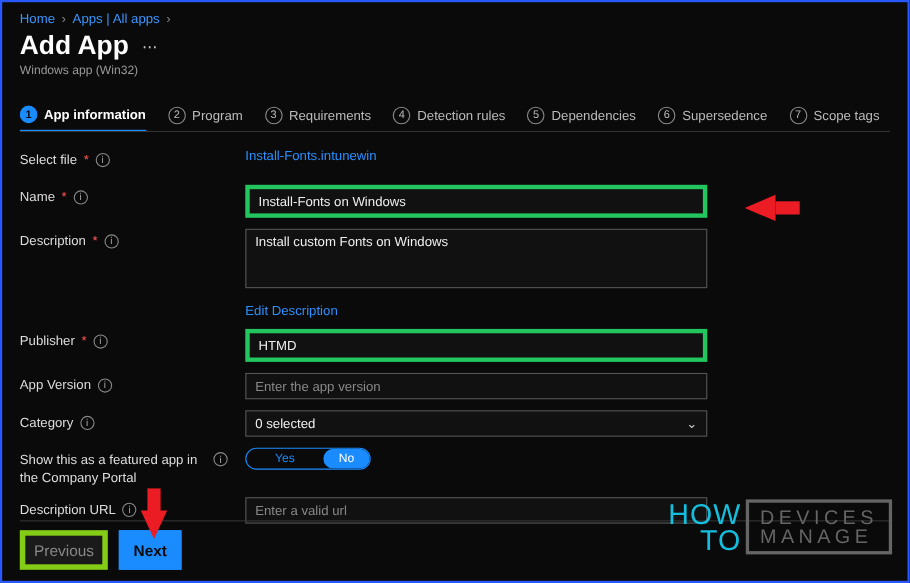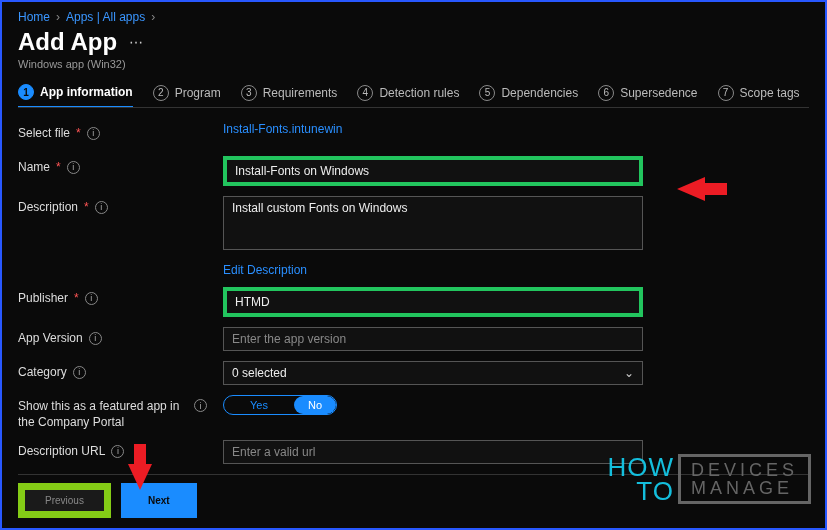--- a/index.html
+++ b/index.html
@@ -15,21 +15,21 @@
 
   
   .breadcrumb { display: flex; align-items: center; gap: 6px; font-size: 12px; color: #3a96ff; padding-top: 4px; }
   .breadcrumb span.sep { color: #888; }
   .breadcrumb a { color: #3a96ff; text-decoration: none; cursor: pointer; }
 
   
   .title-row { display: flex; align-items: center; gap: 12px; margin-top: 4px; }
   h1 { font-size: 24px; font-weight: 600; color: #ffffff; }
   .title-dots { color: #ccc; font-size: 14px; cursor: pointer; }
-  .subtitle { color: #999; font-size: 11px; margin-top: 2px; margin-bottom: 8px;}
+  .subtitle { color: #999; font-size: 11px; margin-top: 2px; margin-bottom: 20px;}
 
   
   .tabs { display: flex; align-items: center; gap: 20px; border-bottom: 1px solid #333; margin-bottom: 14px; white-space: nowrap; overflow: hidden;}
   .tab { display: flex; align-items: center; gap: 6px; padding: 6px 0; color: #bbb; font-size: 12px; cursor: pointer; }
   .tab .num {
     width: 16px; height: 16px; border: 1px solid #888; border-radius: 50%;
     display: inline-flex; justify-content: center; align-items: center;
     font-size: 10px; color: #bbb;
   }
   .tab.active { color: #fff; font-weight: 600; border-bottom: 2px solid #1a8cff; margin-bottom:-1px;}
@@ -61,21 +61,21 @@
   .link { color:#2a8fff; font-size:12px; cursor:pointer; }
 
   
   .toggle { display:inline-flex; border:1px solid #1a8cff; border-radius:14px; overflow:hidden; height:20px;}
   .toggle div { padding:1px 14px; font-size:11px; display:flex; align-items:center; cursor:pointer;margin-left:12px;}
   .toggle .yes { background:transparent; color:#1a8cff;}
   .toggle .no  { background:#1a8cff; color:#fff; border-radius:12px;}
 
   
   .footer { position:absolute; left:16px; bottom:10px; border-top:1px solid #333; width: 790px; padding-top:8px; display:flex; gap:10px;}
-  .btn { padding:5px 20px; font-size:10px; border:7px solid #84cc16; background:#1a1a1a; color:#888; cursor:default;}
+  .btn { padding:5px 8px; font-size:14px; border:5px solid #84cc16; background:#1a1a1a; color:#888; cursor:default;}
   .btn.primary { background:#1a8cff; border-color:#1a8cff; color:#0a0a0a; font-weight:600; cursor:pointer;}
 
   
   .arrow-red {
     position:absolute; width:0;height:0;
   }
   .arrow-red.right {
     right:120px; top:175px;
     border-top:12px solid transparent;
     border-bottom:12px solid transparent;

